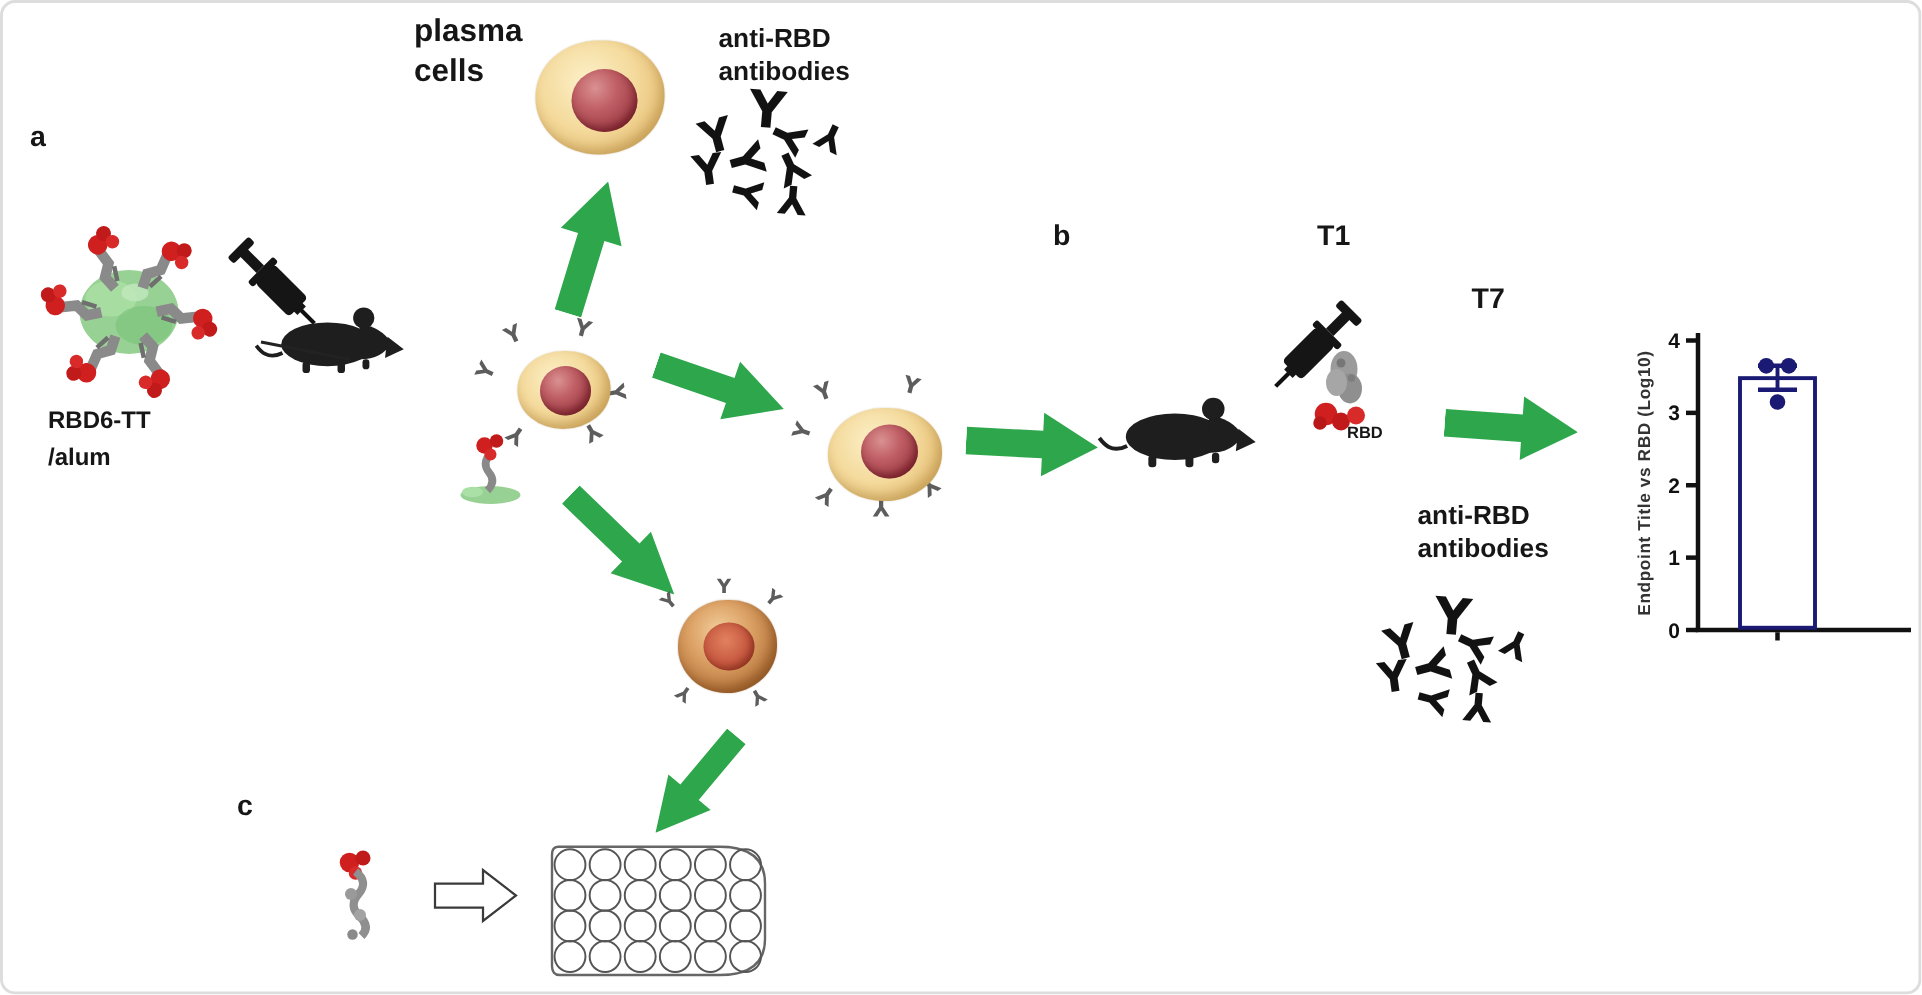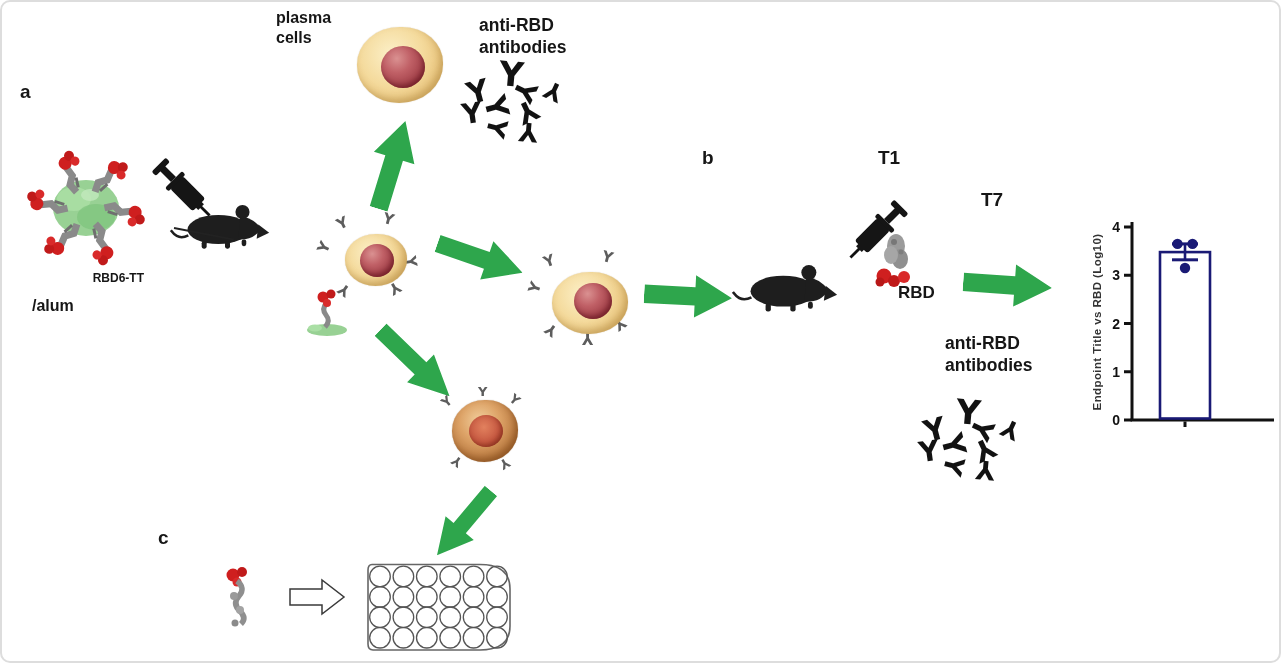--- a/index.html
+++ b/index.html
@@ -32,27 +32,27 @@
 </style>
 </head>
 <body>
 
 <div class="stage">
 
   <div class="lbl" style="left:18px;top:78px;font-size:19px">a</div>
   <div class="lbl" style="left:700px;top:144px;font-size:19px">b</div>
   <div class="lbl" style="left:156px;top:524px;font-size:19px">c</div>
 
-  <div class="lbl" style="left:274px;top:6px;width:66px;font-size:16px">plasma cells</div>
+  <div class="lbl" style="left:274px;top:6px;width:66px;font-size:21px">plasma cells</div>
   <div class="lbl" style="left:477px;top:12px;width:98px;font-size:17.5px">anti-RBD antibodies</div>
-  <div class="lbl" style="left:30px;top:269px;width:112px;font-size:12px;text-align:right">RBD6-TT</div>
+  <div class="lbl" style="left:30px;top:269px;width:112px;font-size:16px;text-align:left">RBD6-TT</div>
   <div class="lbl" style="left:30px;top:294px;width:112px;font-size:16px;">/alum</div>
   <div class="lbl" style="left:876px;top:144px;font-size:19px">T1</div>
   <div class="lbl" style="left:979px;top:186px;font-size:19px">T7</div>
-  <div class="lbl" style="left:896px;top:280px;font-size:17px">RBD</div>
+  <div class="lbl" style="left:896px;top:280px;font-size:11px">RBD</div>
   <div class="lbl" style="left:943px;top:330px;width:102px;font-size:17.5px">anti-RBD antibodies</div>
 
   <div class="garrow" style="left:344px;top:140px;width:92px;height:46px;transform:rotate(-73deg)"></div>
   <div class="garrow" style="left:433px;top:234px;width:90px;height:44px;transform:rotate(19deg)"></div>
   <div class="garrow" style="left:365px;top:340px;width:96px;height:42px;transform:rotate(44deg)"></div>
   <div class="garrow" style="left:642px;top:271px;width:88px;height:46px;transform:rotate(3deg)"></div>
   <div class="garrow" style="left:961px;top:260px;width:89px;height:46px;transform:rotate(4deg)"></div>
   <div class="garrow" style="left:420px;top:501px;width:84px;height:40px;transform:rotate(130deg)"></div>
 
   <div class="cellwrap" style="left:351px;top:20px;width:94px;height:86px">

